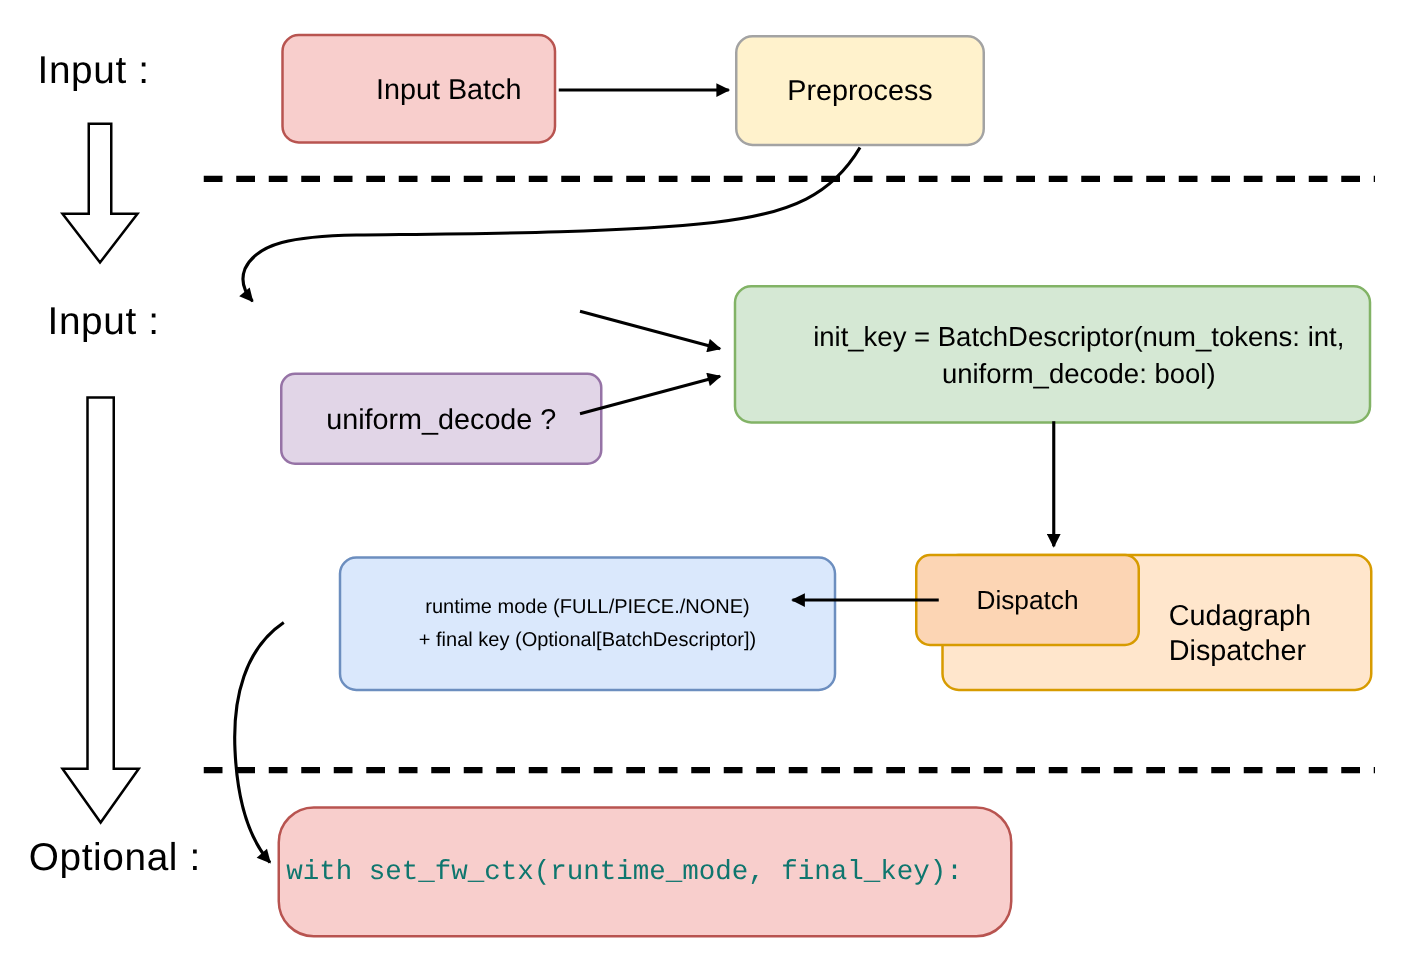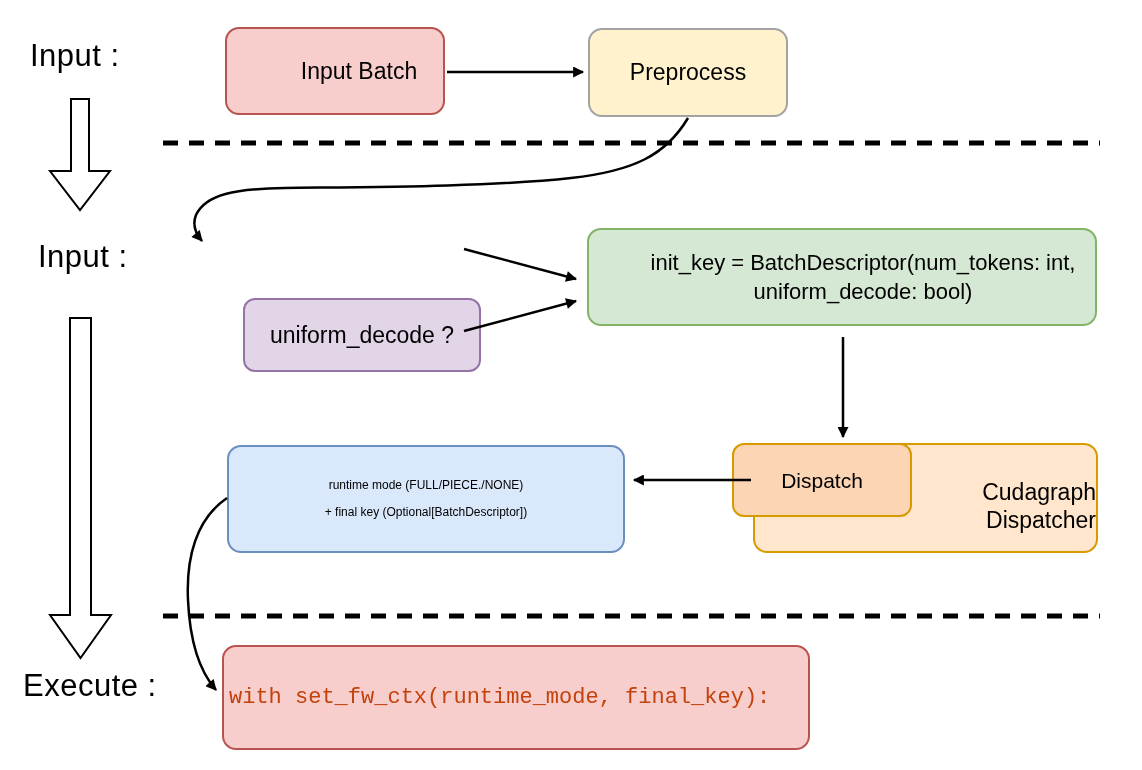--- a/index.html
+++ b/index.html
@@ -15,57 +15,57 @@
 
   .node-red{background:#f8cecc;border:2px solid #b85450;padding-left:48px;}
   .node-yellow{background:#fff2cc;border:2px solid #a3a3a3;}
   .node-purple{background:#e1d5e7;border:2px solid #9673a6;}
   .node-green{background:#d5e8d4;border:2px solid #82b366;}
   .node-blue{background:#dae8fc;border:2px solid #6c8ebf;}
   .node-orange-outer{background:#ffe6cc;border:2px solid #d79b00;}
   .node-orange-inner{background:#fcd5b4;border:2px solid #d79b00;}
 
   .multiline{flex-direction:column;}
-  .blue-text{font-size:12px;line-height:27px;}
+  .blue-text{font-size:16px;line-height:27px;margin-left:44px;}
   .green-text{font-size:22px;line-height:29px;padding:0 6px;}
 
   .dispatcher-label{position:absolute;left:180px;top:0;right:0;bottom:0;display:flex;
-        flex-direction:column;align-items:flex-end;justify-content:center;font-size:23px;line-height:28px;margin-top:16px;}
+        flex-direction:column;align-items:flex-start;justify-content:center;font-size:23px;line-height:28px;margin-top:16px;}
   .dispatch-inner-text{font-size:21px;}
 
   .code-box{justify-content:center;align-items:flex-start;flex-direction:column;
         font-family:"Liberation Mono", monospace;font-size:22px;line-height:29px;
-        color:#c2410c;padding-left:5px;text-align:left;}
+        color:#0f766e;padding-left:5px;text-align:left;border-radius:29px;}
   .code-line{white-space:pre;}
 
   svg.overlay{position:absolute;left:0;top:0;pointer-events:none;}
 </style>
 </head>
 <body>
 
 <div class="canvas">
 
   <div class="stage-label" style="left:30px;top:38px;">Input :</div>
   <div class="stage-label" style="left:38px;top:239px;">Input :</div>
-  <div class="stage-label" style="left:23px;top:668px;">Execute :</div>
+  <div class="stage-label" style="left:23px;top:668px;">Optional :</div>
 
   <div class="node node-red r14" style="left:225px;top:27px;width:220px;height:88px;">
     <span>Input Batch</span>
   </div>
 
   <div class="node node-yellow r14" style="left:588px;top:28px;width:200px;height:89px;">
     <span>Preprocess</span>
   </div>
 
 
-  <div class="node node-purple r12" style="left:243px;top:298px;width:238px;height:74px;">
+  <div class="node node-purple r12" style="left:224px;top:298px;width:258px;height:74px;">
     <span>uniform_decode ?</span>
   </div>
 
-  <div class="node node-green r14 multiline green-text" style="left:587px;top:228px;width:510px;height:98px;padding-left:48px;">
+  <div class="node node-green r14 multiline green-text" style="left:587px;top:228px;width:510px;height:111px;padding-left:48px;">
     <div>init_key = BatchDescriptor(num_tokens: int,</div>
     <div>uniform_decode: bool)</div>
   </div>
 
   <div class="node node-orange-outer r14" style="left:753px;top:443px;width:345px;height:110px;">
     <div class="dispatcher-label">
       <div>Cudagraph</div>
       <div>Dispatcher</div>
     </div>
   </div>

